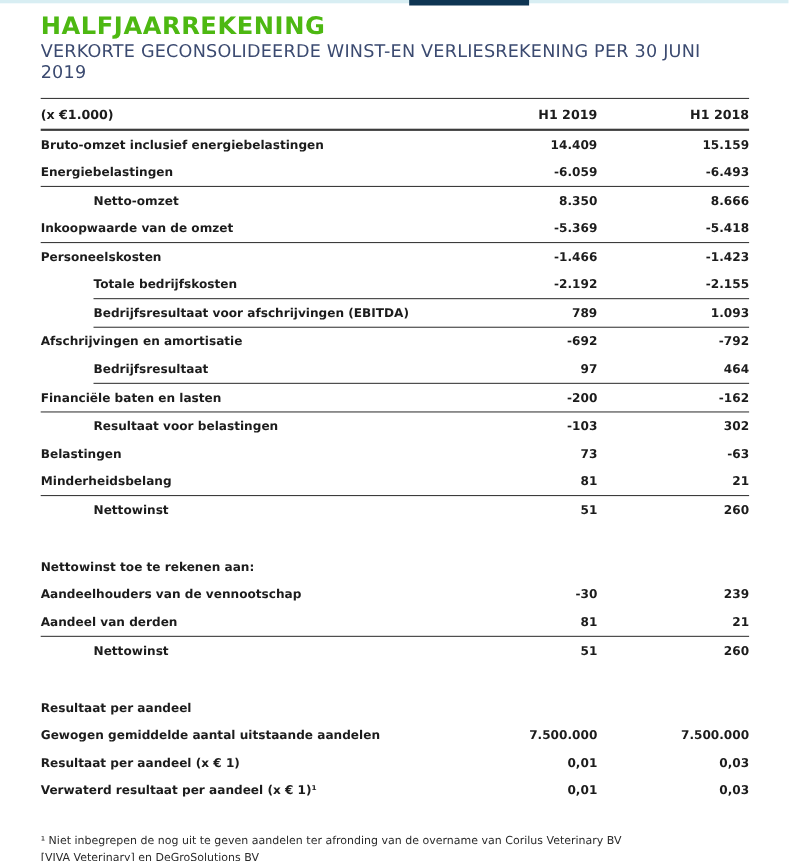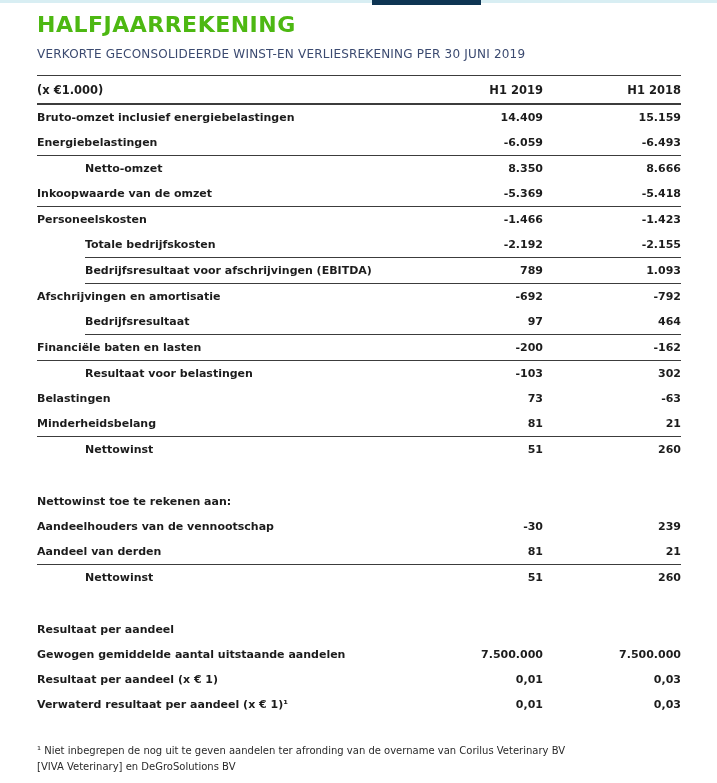--- a/index.html
+++ b/index.html
@@ -26,22 +26,21 @@
     left: 37px; top: 12px;
     width: 644px;
   }
   h1.page-title {
     font-size: 22px;
     font-weight: bold;
     color: var(--title-green, #4db812);
     letter-spacing: 0.5px;
   }
   h2.page-subtitle {
-    margin-top: 10px;
-    font-size: 12px;
+    font-size: 16px;
     font-weight: normal;
     color: var(--subtitle-navy, #3b4a70);
     letter-spacing: 0.2px;
   }
   .fin-table {
     margin-top: 14px;
     width: 100%;
     font-size: 11px;
   }
   .thead {

